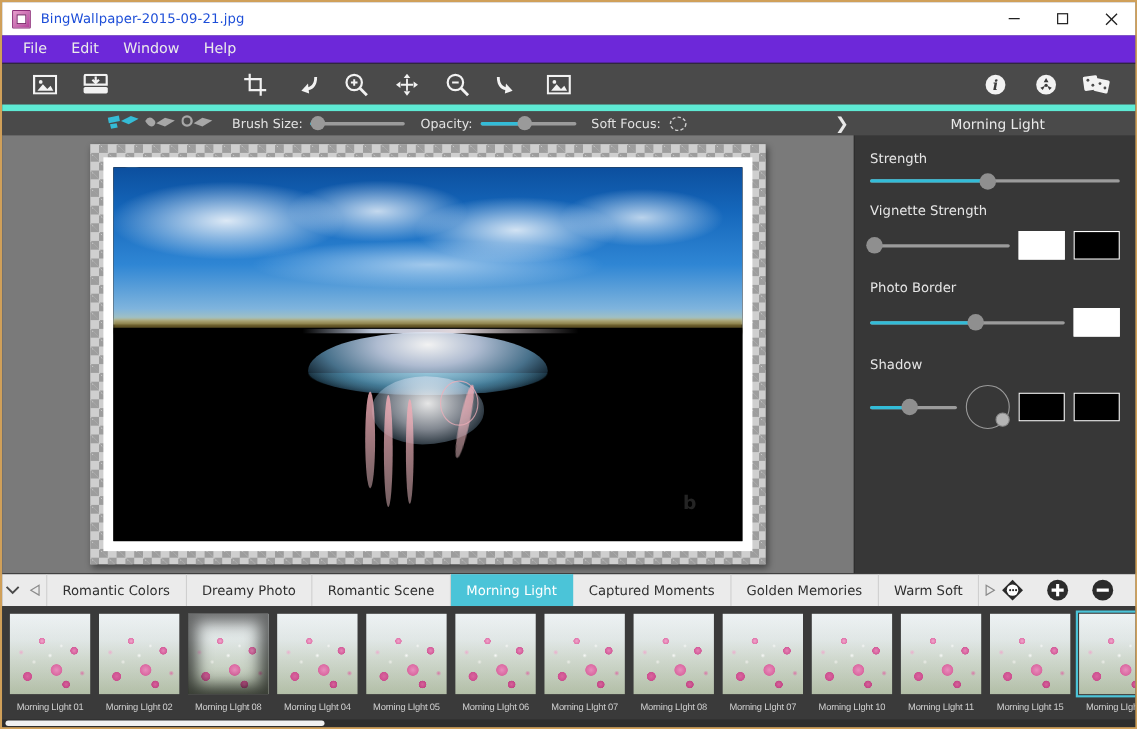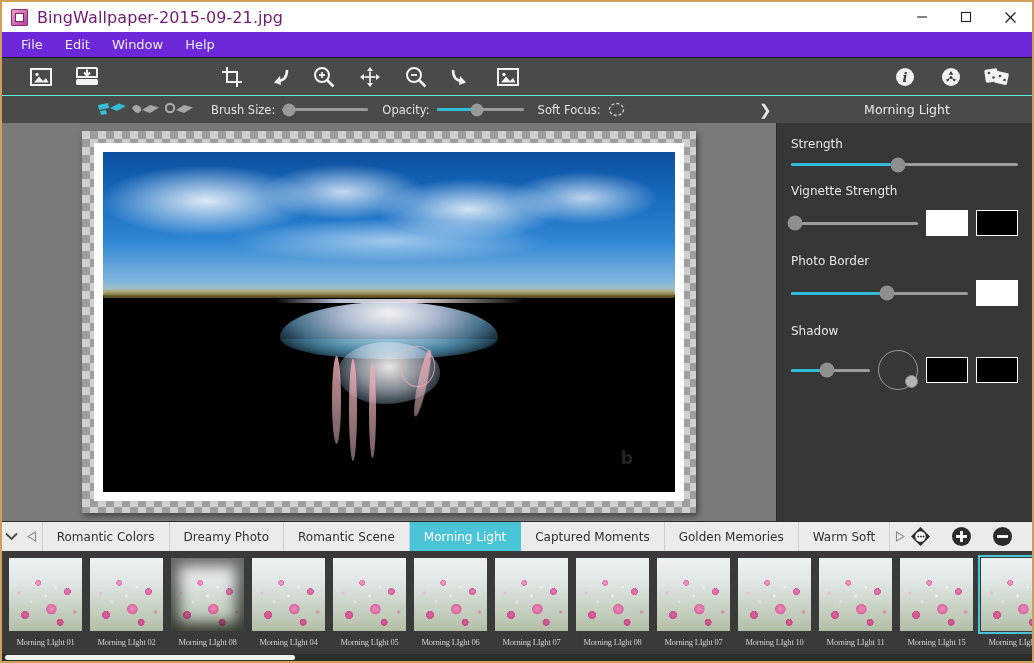--- a/index.html
+++ b/index.html
@@ -21,21 +21,21 @@
   }
   #app-icon {
     width: 17px; height: 17px; margin-left: 9px; margin-right: 9px;
     background: linear-gradient(135deg,#e8a0cd 0%,#b4409a 100%);
     border: 1px solid #8d2c78; border-radius: 1px; position: relative;
   }
   #app-icon::after {
     content: ""; position: absolute; left: 3px; top: 3px; right: 3px; bottom: 3px;
     background: #fff; border: 1px solid #7a2468;
   }
-  #title-text { font-size: 16px; color: #701a75; letter-spacing: .1px; }
+  #title-text { font-size: 12px; color: #1d4ed8; letter-spacing: .1px; }
   #win-controls { position: absolute; right: 0; top: 0; height: 30px; display: flex; }
   .wbtn {
     width: 44px; height: 30px; display: flex; align-items: center; justify-content: center;
     color: #202020;
   }
   .wbtn svg { display: block; }
 
   
   #menubar {
     height: 26px; flex: 0 0 26px; background: #6d28d9; display: flex; align-items: center;
@@ -54,21 +54,21 @@
     width: 46px; height: 37px; display: flex; align-items: center; justify-content: center;
     color: #f2f2f2;
   }
   .tb-gap-a { margin-left: 16px; }
   .tb-gap-b { margin-left: 99px; }
   #tb-right { position: absolute; right: 12px; top: 0; height: 37px; display: flex; align-items: center; }
 
   
   #optionsbar {
     height: 28px; flex: 0 0 28px; background: #4a4a4a; display: flex; align-items: center;
-    position: relative; border-top: 1px solid #5eead4;
+    position: relative; border-top: 6px solid #5eead4;
   }
   .brush-ico { width: 34px; height: 24px; display: flex; align-items: center; justify-content: center; }
   .opt-label { font-size: 11.5px; color: #e2e2e2; margin-left: 14px; margin-right: 7px; }
   .mini-track {
     position: relative; height: 3px; background: #9b9b9b; border-radius: 2px;
   }
   .mini-fill { position: absolute; left: 0; top: 0; height: 3px; background: #33bcd8; border-radius: 2px; }
   .mini-knob {
     position: absolute; width: 13px; height: 13px; background: #9a9a9a; border-radius: 50%;
     top: 50%; transform: translate(-50%,-50%);
@@ -228,21 +228,21 @@
       radial-gradient(circle 3px at 30% 60%, #f3f3ef 0%, transparent 70%),
       radial-gradient(circle 2.5px at 64% 40%, #fafafa 0%, transparent 70%),
       linear-gradient(180deg, #e8eef0 0%, #dfe6e6 32%, #cfd8cd 58%, #b9c4ad 100%);
   }
   .thumb-img::after {
     content: ""; position: absolute; inset: 0;
     background: linear-gradient(180deg, rgba(255,255,255,.22), rgba(120,140,110,.10));
   }
   .thumb-label {
     font-size: 8.5px; color: #cfcfcf; margin-top: 4px; white-space: nowrap;
-    font-family: Liberation Serif, serif; letter-spacing: -.2px;
+    font-family: Liberation Sans, sans-serif; letter-spacing: -.2px;
   }
   #scrollbar-track {
     position: absolute; left: 0; right: 0; bottom: 0; height: 7px; background: #2d2d2d;
   }
   #scrollbar-thumb {
     position: absolute; left: 3px; top: 1px; width: 290px; height: 5px;
     background: #f0f0f0; border-radius: 3px;
   }
 </style>
 </head>

